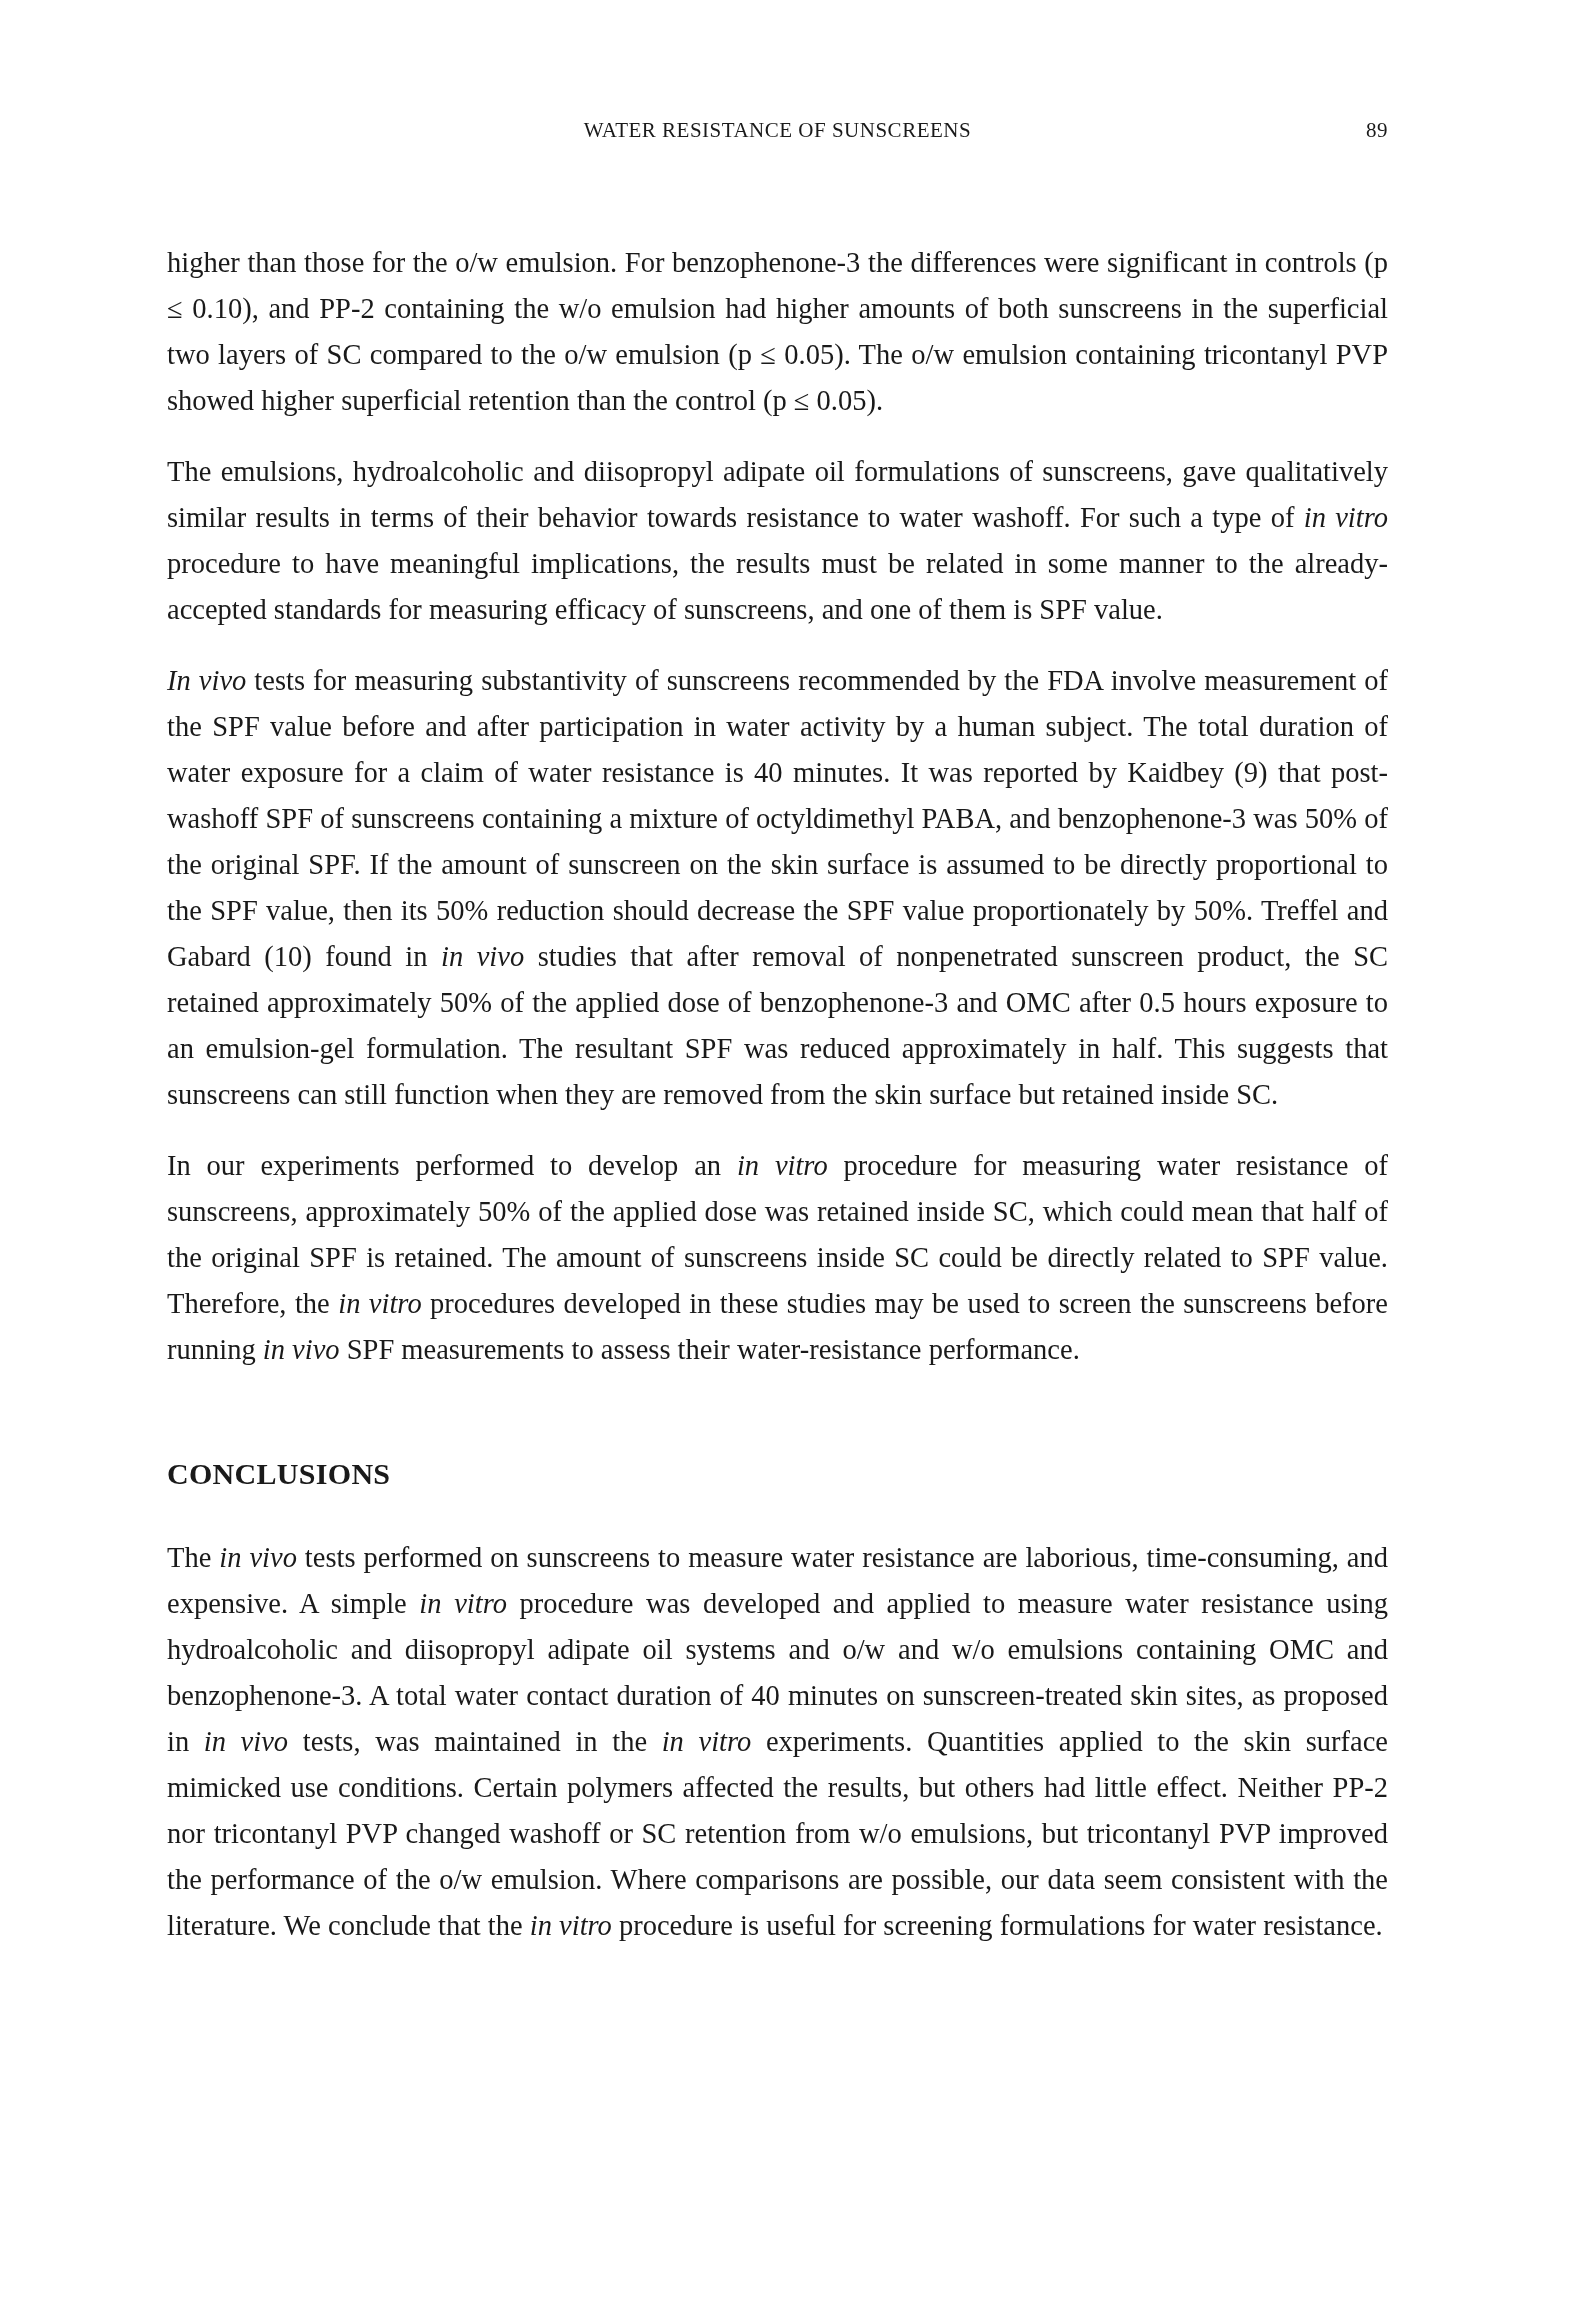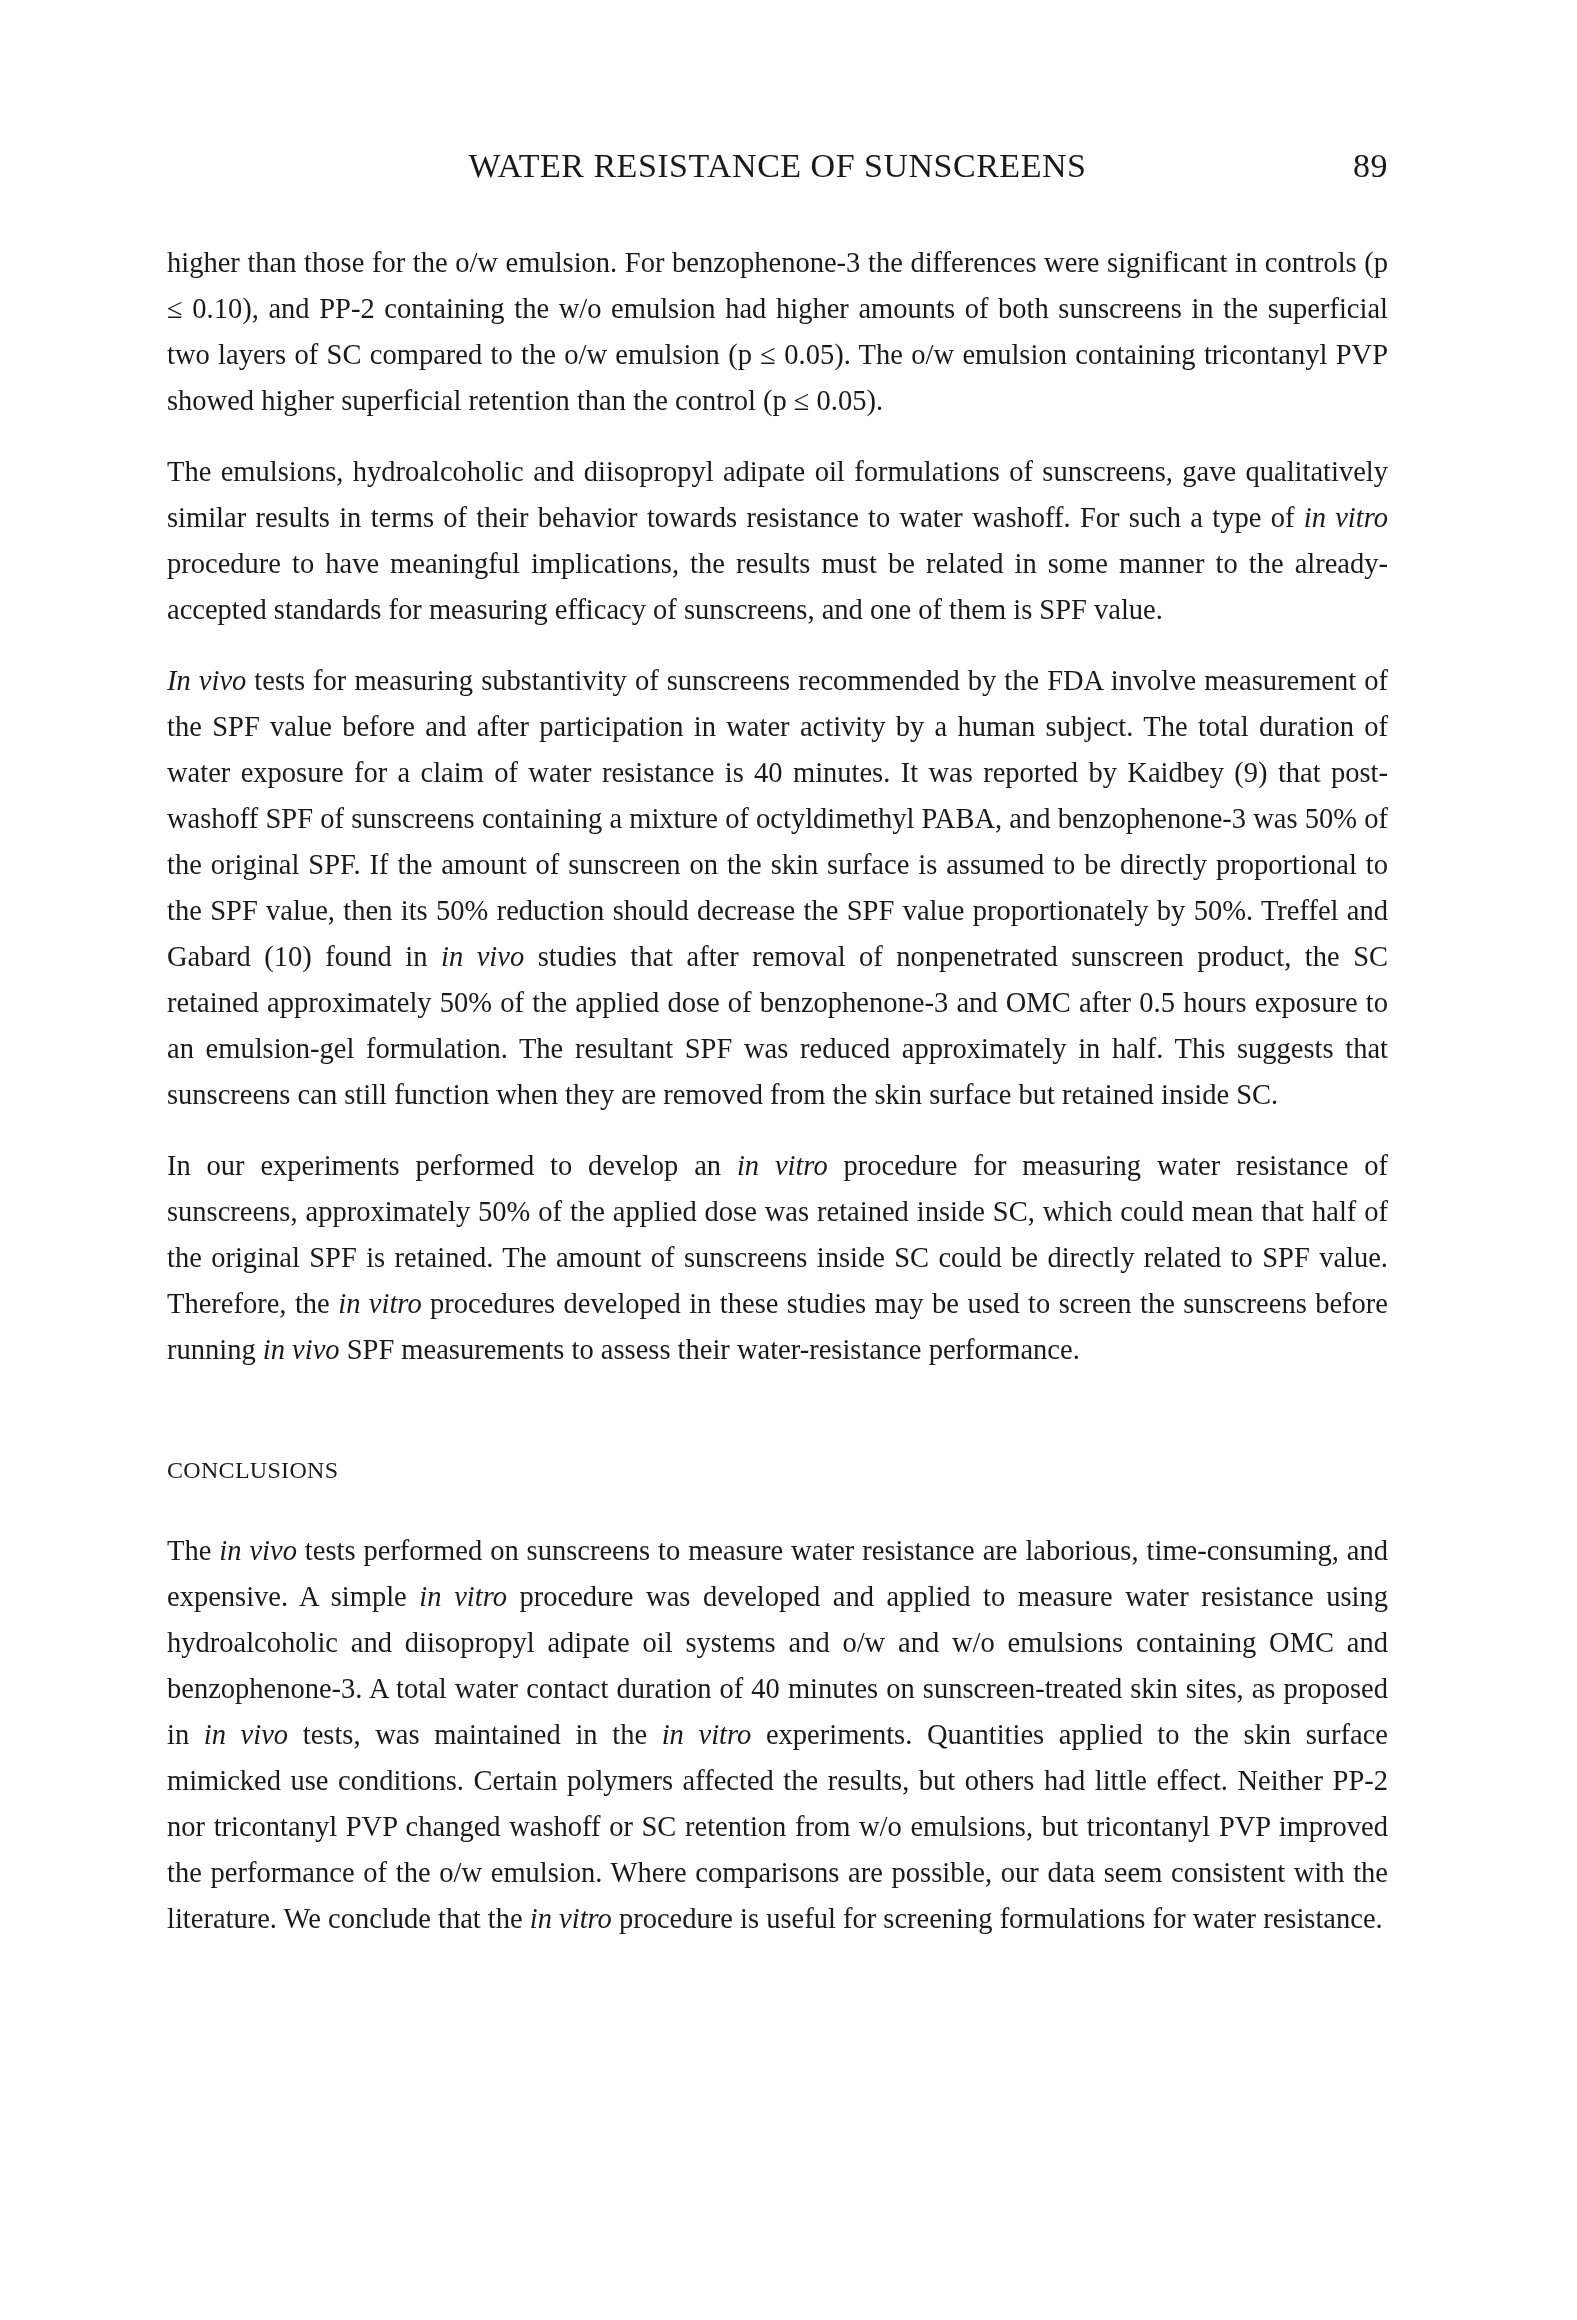--- a/index.html
+++ b/index.html
@@ -3,33 +3,33 @@
 <meta charset="utf-8">
 <style>
   html, body { margin: 0; padding: 0; background: #ffffff; }
   body { width: 1578px; height: 2321px; position: relative; overflow: hidden; }
   .page {
     position: absolute; left: 167px; top: 0; width: 1221px;
     font-family: "Liberation Serif", "DejaVu Serif", serif;
     color: #1a1a1a;
   }
   .running-head {
-    position: absolute; top: 147px; left: 0; width: 1221px; height: 38px;
-    font-size: 34px; letter-spacing: 0.5px;
+    position: absolute; top: 118px; left: 0; width: 1221px; height: 38px;
+    font-size: 21px; letter-spacing: 0.5px;
   }
   .running-title { position: absolute; left: 0; width: 100%; text-align: center; top: 0; }
   .page-number { position: absolute; right: 0; top: 0; margin-left: 12px; }
   .body { position: absolute; top: 240px; left: 0; width: 1221px; }
   p {
     margin: 0 0 25px 0; font-size: 28.5px; line-height: 46px;
     text-align: justify; hyphens: manual;
   }
   p i { font-style: italic; }
   h2 {
-    font-weight: normal; font-size: 24px; margin: 84px 0 44px 0; letter-spacing: 0.3px;
+    font-weight: bold; font-size: 30px; margin: 84px 0 44px 0; letter-spacing: 0.3px;
   }
 </style>
 </head>
 <body>
 
 <div class="page">
   <div class="running-head">
     <span class="running-title">WATER RESISTANCE OF SUNSCREENS</span>
     <span class="page-number">89</span>
   </div>

